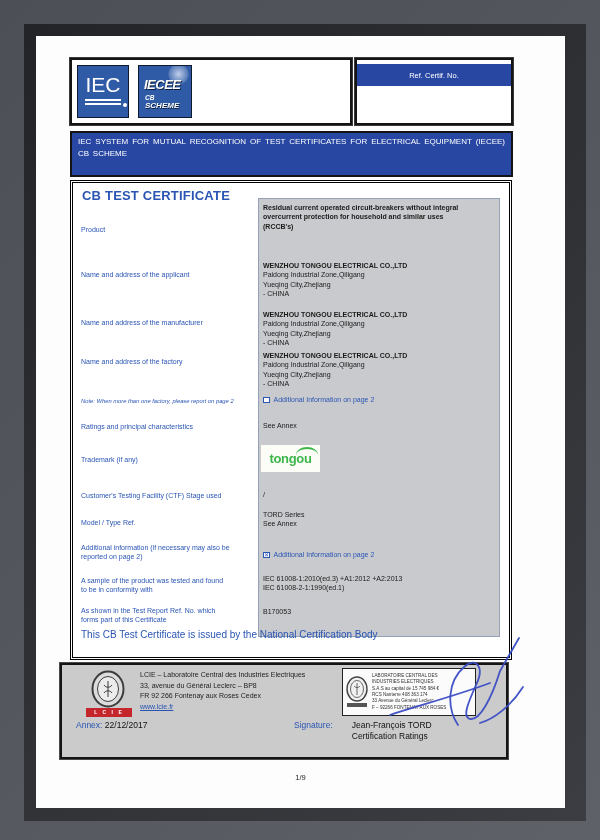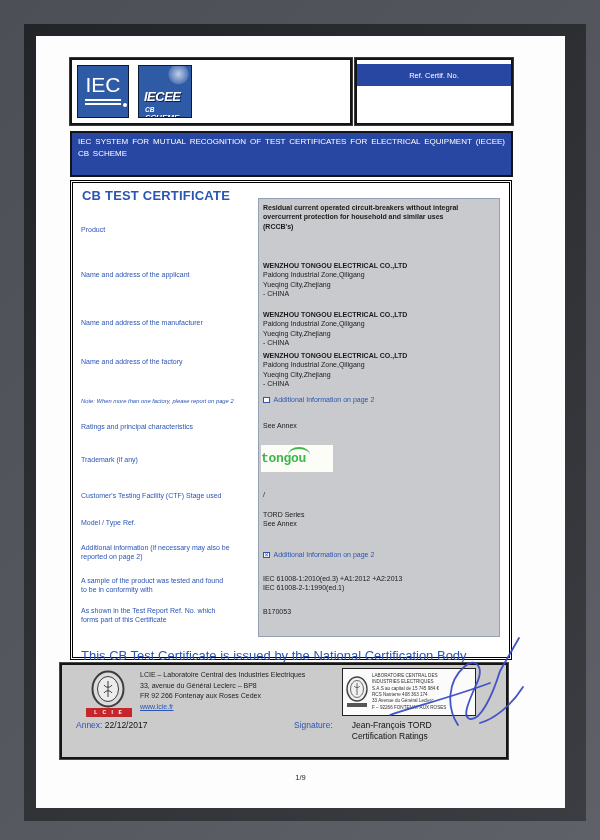--- a/index.html
+++ b/index.html
@@ -21,21 +21,21 @@
   .hdr-left { position:absolute; left:34px; top:22px; width:282px; height:67px;
     border:2px solid #141414; background:#fff; box-shadow:0 0 0 1px #3a3a3a; }
   .logo-tile { position:absolute; top:5px; height:53px; background:#2f5aa5;
     border:1px solid #101a2e; color:#fff; overflow:hidden; }
   .iec-tile { left:5px; width:52px; text-align:center; }
   .iec-text { font-size:21px; line-height:1; margin-top:8px; font-weight:400; letter-spacing:0; }
   .iec-lines { width:36px; margin:4px auto 0; position:relative; }
   .iec-lines i { display:block; height:0; border-top:2px solid #fff; margin-top:2px; }
   .iec-dot { position:absolute; right:-6px; bottom:-2px; width:4px; height:4px;
     border-radius:50%; background:#fff; }
-  .iecee-tile { left:66px; width:54px; padding:23px 0 0 5px;
+  .iecee-tile { left:66px; width:54px; padding:11px 0 0 5px;
     background-image:radial-gradient(16px 16px at 76% 16%, rgba(200,213,238,.95), rgba(130,158,205,.45) 60%, rgba(0,0,0,0) 66%);
     background-color:#2f5aa5; }
   .iecee-main { font-style:italic; font-weight:bold; font-size:13px; letter-spacing:-0.5px;
     text-shadow:1px 1px 0 rgba(8,18,40,.85); }
   .iecee-cb { font-style:italic; font-weight:bold; font-size:6.5px; margin:2px 0 0 1px; }
   .iecee-scheme { font-style:italic; font-weight:bold; font-size:8px; margin-left:1px;
     text-shadow:0.5px 0.5px 0 rgba(8,18,40,.85); }
 
   .hdr-right { position:absolute; left:319px; top:22px; width:158px; height:67px;
     border:2px solid #141414; background:#fff; box-shadow:0 0 0 1px #3a3a3a; }
@@ -60,26 +60,26 @@
   .pre { white-space:pre-line; }
   .values-panel { position:absolute; left:185px; top:15px; width:242px; height:439px;
     background:#c9cacd; border:1px solid #93a0b6; }
   .val { position:absolute; left:4px; width:230px; font-size:7px; line-height:1.35; color:#1a1a1a; }
   .bold { font-weight:bold; }
   .blue-text { color:#2a55b4; }
   .cb-box { display:inline-block; width:6.5px; height:6.5px; border:1px solid #2a55b4;
     background:#fff; margin-right:4px; vertical-align:-1px; position:relative; }
   .cb-box.checked::after { content:"\2715"; position:absolute; left:0px; top:-1.5px;
     font-size:6px; color:#2a55b4; }
-  .tm-box { position:absolute; left:2px; width:72px; height:27px; background:#fdfdf8;
-    display:flex; align-items:center; justify-content:flex-start;font-family:Liberation Mono, monospace; }
+  .tm-box { position:absolute; left:2px; width:59px; height:27px; background:#fdfdf8;
+    display:flex; align-items:center; justify-content:center; }
   .tm-text { color:#3cb54a; font-weight:bold; font-size:13px; letter-spacing:-0.3px; position:relative; }
   .tm-arc { position:absolute; left:27px; top:-4px; width:22px; height:8px;
     border-top:2px solid #3cb54a; border-radius:50% 50% 0 0 / 100% 100% 0 0; }
-  .issued-line { position:absolute; left:8px; top:465px; color:#2a55b4; font-size:13px; }
+  .issued-line { position:absolute; left:8px; top:446px; color:#2a55b4; font-size:10px; }
 
   
   .bottom-box { position:absolute; left:24px; top:627px; width:448px; height:96px;
     background:#cbcbcb; border:2px solid #141414; box-shadow:0 0 0 1px #4a4a4a; }
   .lcie-emblem { position:absolute; left:28px; top:5px; }
   .lcie-redbar { position:absolute; left:24px; top:43px; width:46px; height:9px;
     background:#c4262c; color:#fff; font-size:5px; font-weight:bold; letter-spacing:2px;
     text-align:center; line-height:9px; }
   .lcie-address { position:absolute; left:78px; top:5px; font-size:7px; line-height:1.5; color:#222; }
   .lcie-link { color:#2a55b4; text-decoration:underline; font-size:7px; cursor:pointer; }

